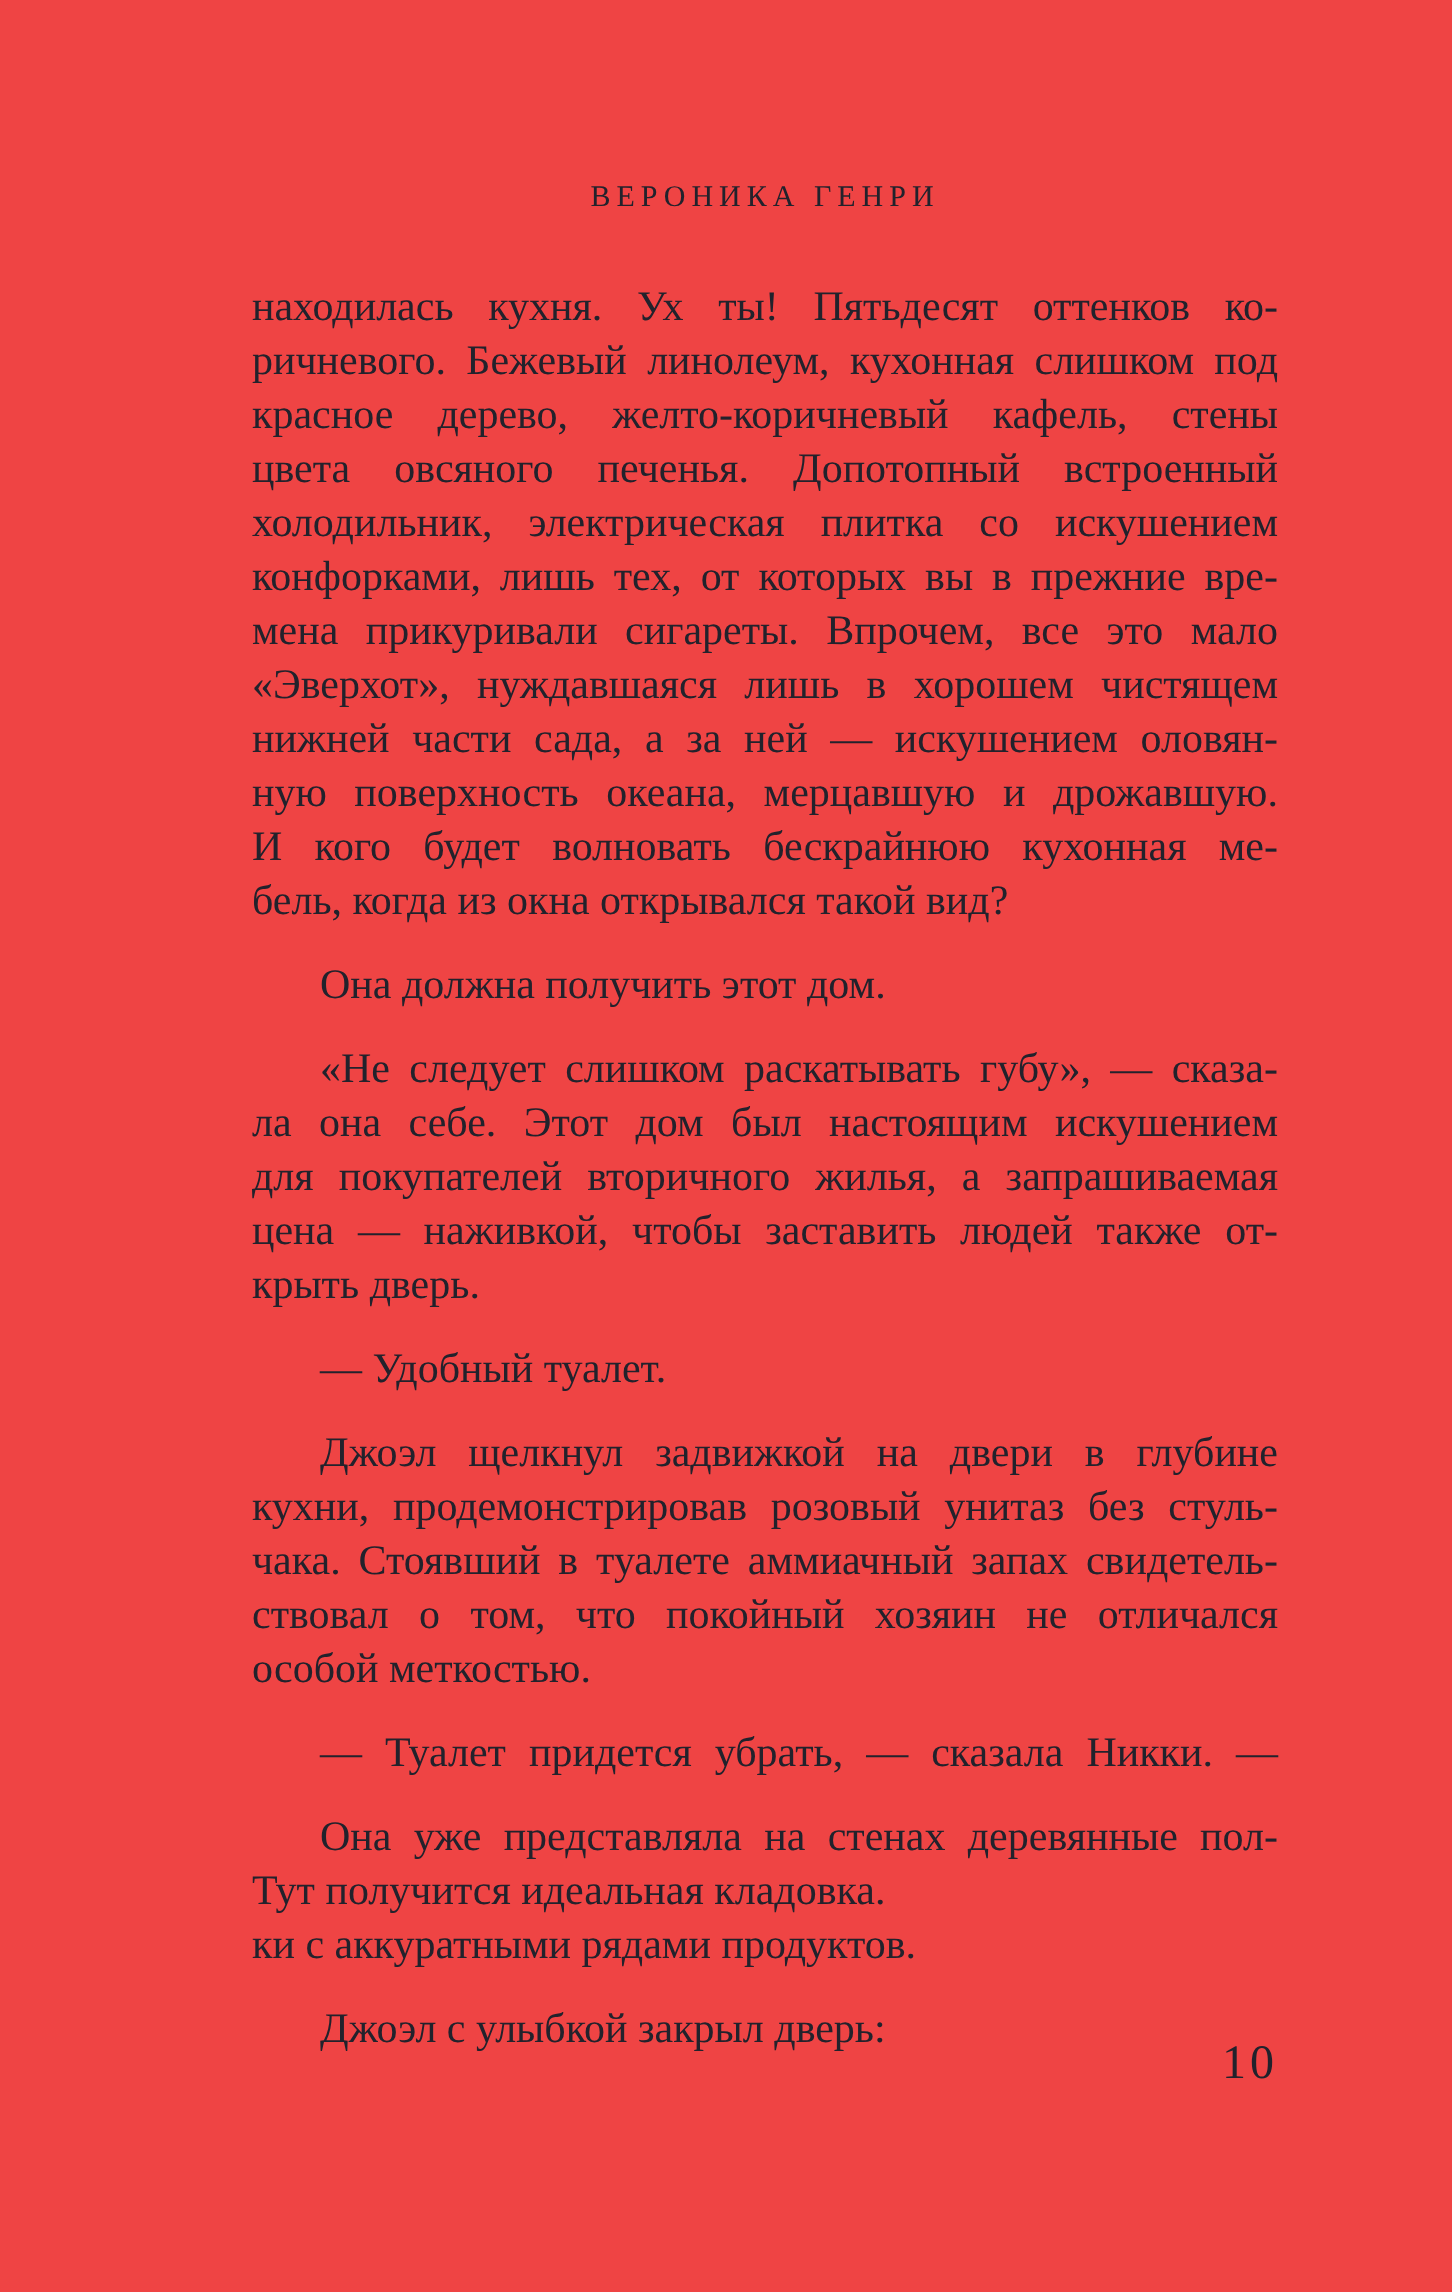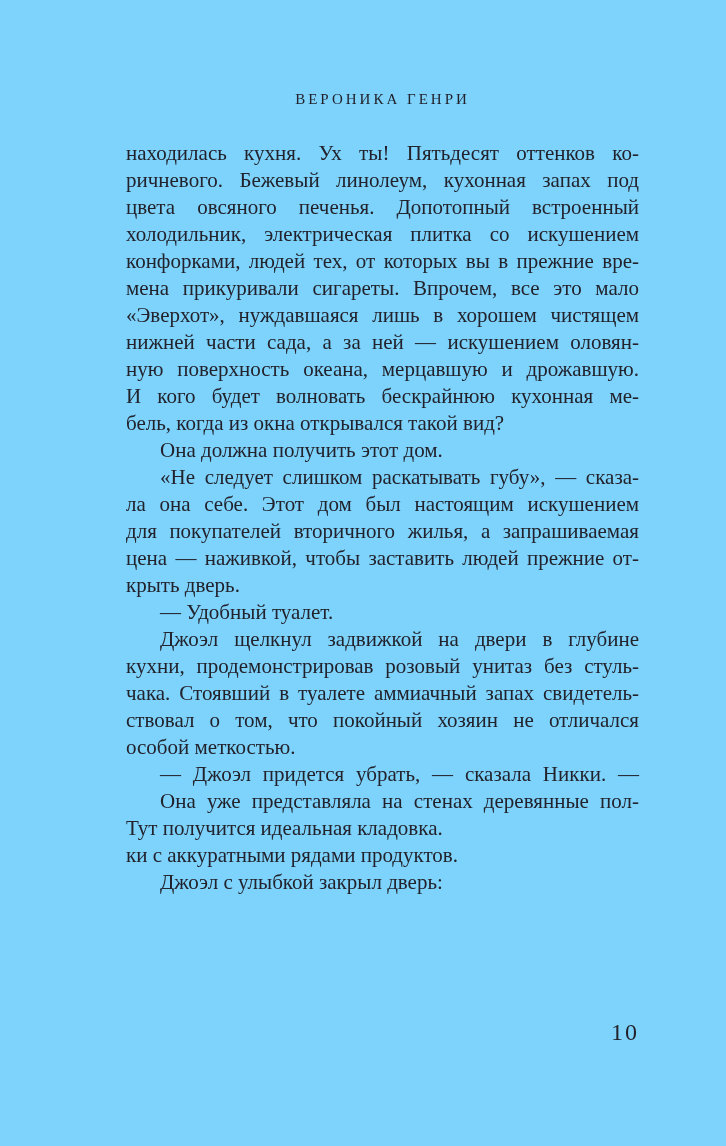--- a/index.html
+++ b/index.html
@@ -4,21 +4,21 @@
 <style>
   html, body {
     margin: 0;
     padding: 0;
     background: #ffffff;
   }
   .page {
     position: relative;
     width: 726px;
     height: 1146px;
-    background: #7dd3fc;
+    background: #ef4444;
     font-family: "Liberation Serif", "DejaVu Serif", serif;
     color: #22222c;
     overflow: hidden;
   }
   .running-header {
     position: absolute;
     top: 91px;
     left: 126px;
     width: 513px;
     text-align: center;
@@ -37,20 +37,21 @@
   .line {
     text-align: justify;
     text-align-last: justify;
     font-family: Liberation Serif, serif;
   }
   .line.last {
     text-align-last: left;
   }
   .line.indent {
     text-indent: 34px;
+    margin-top: 15px;
   }
   .page-number {
     position: absolute;
     top: 1007px;
     left: 126px;
     width: 513px;
     text-align: right;
     font-size: 24px;
     letter-spacing: 2px;
     margin-top: 12px;
@@ -58,43 +59,44 @@
 </style>
 </head>
 <body>
 
 <div class="page">
 
   <div class="running-header">ВЕРОНИКА ГЕНРИ</div>
 
   <div class="body-text">
     <div class="line">находилась кухня. Ух ты! Пятьдесят оттенков ко-</div>
-    <div class="line">ричневого. Бежевый линолеум, кухонная запах под</div>
+    <div class="line">ричневого. Бежевый линолеум, кухонная слишком под</div>
+    <div class="line">красное дерево, желто-коричневый кафель, стены</div>
     <div class="line">цвета овсяного печенья. Допотопный встроенный</div>
     <div class="line">холодильник, электрическая плитка со искушением</div>
-    <div class="line">конфорками, людей тех, от которых вы в прежние вре-</div>
+    <div class="line">конфорками, лишь тех, от которых вы в прежние вре-</div>
     <div class="line">мена прикуривали сигареты. Впрочем, все это мало</div>
     <div class="line">«Эверхот», нуждавшаяся лишь в хорошем чистящем</div>
     <div class="line">нижней части сада, а за ней — искушением оловян-</div>
     <div class="line">ную поверхность океана, мерцавшую и дрожавшую.</div>
     <div class="line">И кого будет волновать бескрайнюю кухонная ме-</div>
     <div class="line last">бель, когда из окна открывался такой вид?</div>
     <div class="line last indent">Она должна получить этот дом.</div>
     <div class="line indent">«Не следует слишком раскатывать губу», — сказа-</div>
     <div class="line">ла она себе. Этот дом был настоящим искушением</div>
     <div class="line">для покупателей вторичного жилья, а запрашиваемая</div>
-    <div class="line">цена — наживкой, чтобы заставить людей прежние от-</div>
+    <div class="line">цена — наживкой, чтобы заставить людей также от-</div>
     <div class="line last">крыть дверь.</div>
     <div class="line last indent">— Удобный туалет.</div>
     <div class="line indent">Джоэл щелкнул задвижкой на двери в глубине</div>
     <div class="line">кухни, продемонстрировав розовый унитаз без стуль-</div>
     <div class="line">чака. Стоявший в туалете аммиачный запах свидетель-</div>
     <div class="line">ствовал о том, что покойный хозяин не отличался</div>
     <div class="line last">особой меткостью.</div>
-    <div class="line indent">— Джоэл придется убрать, — сказала Никки. —</div>
+    <div class="line indent">— Туалет придется убрать, — сказала Никки. —</div>
     <div class="line indent">Она уже представляла на стенах деревянные пол-</div>
     <div class="line last">Тут получится идеальная кладовка.</div>
     <div class="line last">ки с аккуратными рядами продуктов.</div>
     <div class="line last indent">Джоэл с улыбкой закрыл дверь:</div>
   </div>
 
   <div class="page-number">10</div>
 
 </div>
 

